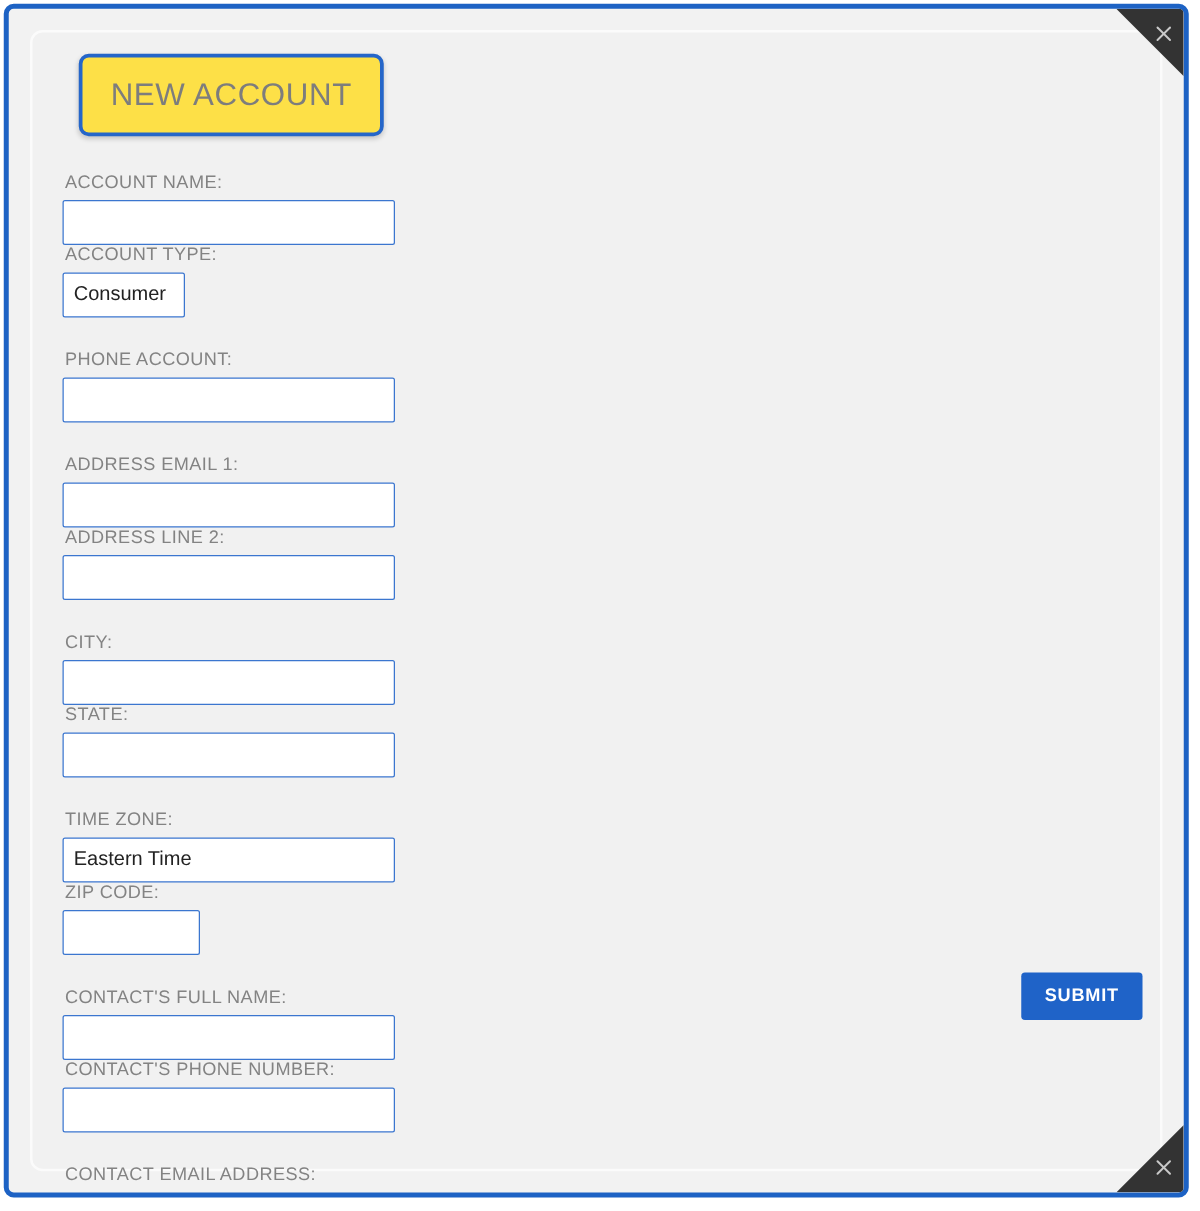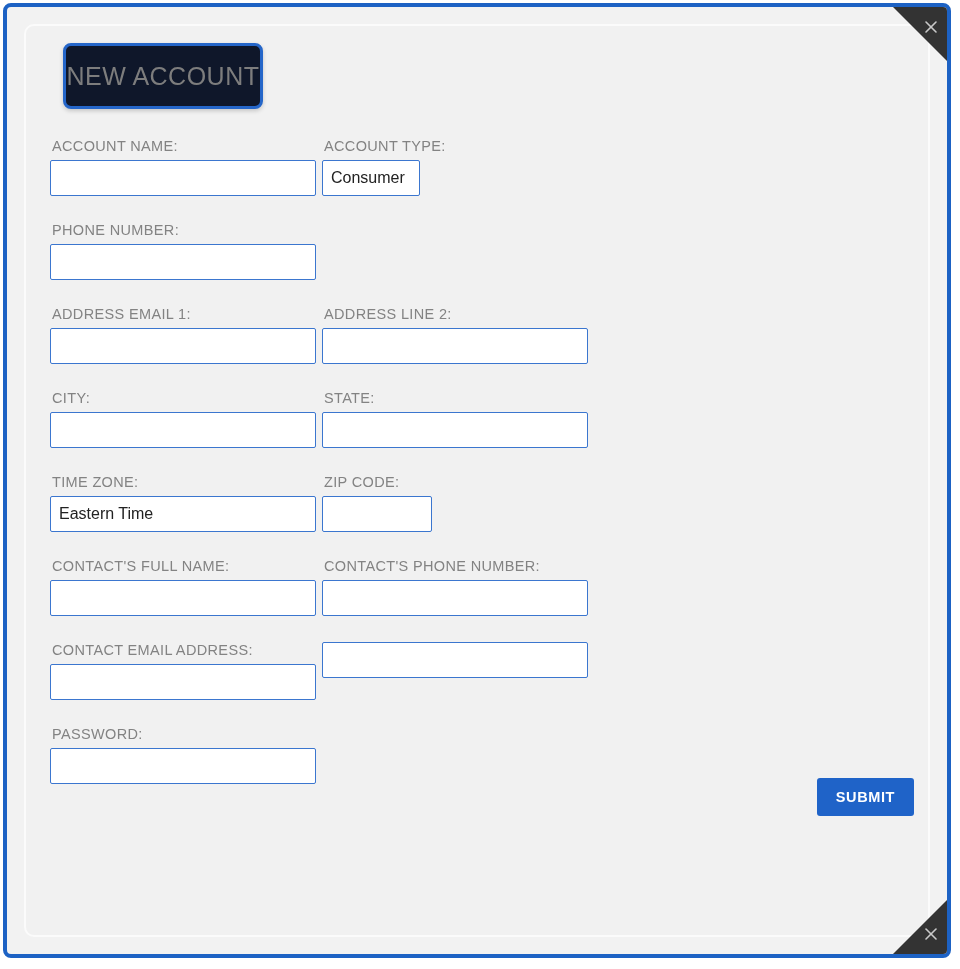--- a/index.html
+++ b/index.html
@@ -39,24 +39,24 @@
     background: #f1f1f1;
     border: 2px solid #fbfbfb;
     border-radius: 10px;
   }
 
   
   .title-chip {
     position: absolute;
     left: 37px;
     top: 17px;
-    width: 200px;
+    width: 244px;
     height: 66px;
     box-sizing: border-box;
-    background: #0f172a;
+    background: #fde047;
     border: 3px solid #2566c9;
     border-radius: 8px;
     display: flex;
     align-items: center;
     justify-content: center;
     box-shadow: 0 2px 4px rgba(0,0,0,0.18);
     z-index: 5;
   }
   .title-chip-text {
     font-size: 25px;
@@ -68,20 +68,21 @@
   
   .form {
     position: absolute;
     left: 24px;
     top: 112px;
     width: 856px;
   }
   .row {
     position: relative;
     display: flex;
+    flex-direction: column;
   }
   .col {
     position: relative;
   }
   .col-left  { width: 272px; }
   .col-right { width: 272px; }
 
   .field-label {
     display: block;
     font-size: 14.5px;
@@ -159,21 +160,21 @@
         </div>
         <div class="col col-right">
           <span class="field-label">ACCOUNT TYPE:</span>
           <div class="field-box w-type">Consumer</div>
         </div>
       </div>
       <div class="spacer-24"></div>
 
       <div class="row">
         <div class="col col-left">
-          <span class="field-label">PHONE NUMBER:</span>
+          <span class="field-label">PHONE ACCOUNT:</span>
           <div class="field-box w-std"></div>
         </div>
         <div class="col col-right"></div>
       </div>
       <div class="spacer-24"></div>
 
       <div class="row">
         <div class="col col-left">
           <span class="field-label">ADDRESS EMAIL 1:</span>
           <div class="field-box w-std"></div>

